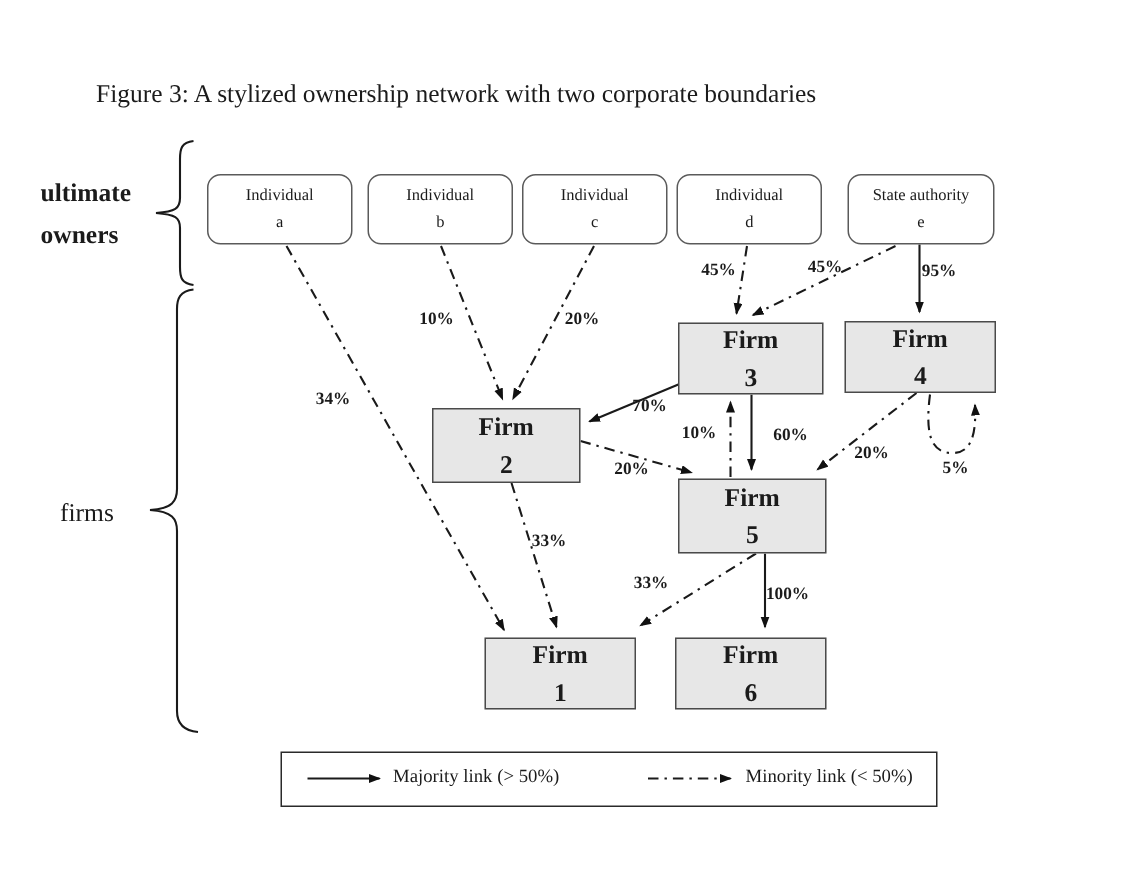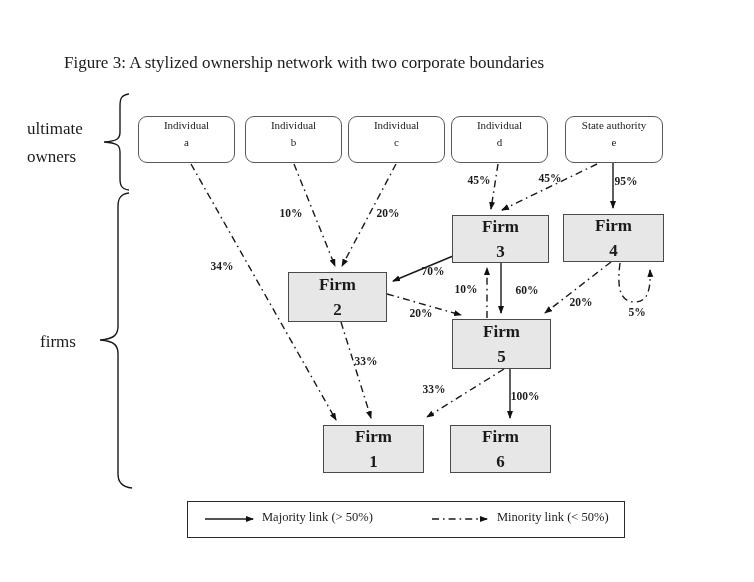--- a/index.html
+++ b/index.html
@@ -5,21 +5,21 @@
   html,body{margin:0;padding:0;background:#ffffff;}
   #canvas{
     position:relative;width:754px;height:582px;background:#ffffff;overflow:hidden;
     font-family:"Liberation Serif","DejaVu Serif",serif;color:#1b1b1b;
   }
   .title{position:absolute;left:64px;top:33px;font-size:17px;white-space:nowrap;margin-top:20px;}
   .grouplabel{position:absolute;font-size:17px;line-height:1.62;}
   .owner-box{
     position:absolute;width:95px;height:45px;background:#ffffff;
     border:1.4px solid #5a5a5a;border-radius:9px;
-    display:flex;flex-direction:column;align-items:center;
+    display:flex;flex-direction:column;align-items:center;justify-content:center;
     font-size:11px;line-height:1.55;text-align:center;
   }
   .firm-box{
     position:absolute;background:#e7e7e7;border:1.5px solid #4a4a4a;
     display:flex;flex-direction:column;align-items:center;justify-content:center;
     font-size:17px;font-weight:bold;line-height:1.5;text-align:center;
   }
   .pct{
     position:absolute;transform:translate(-50%,-50%);
     font-size:11.5px;font-weight:bold;white-space:nowrap;
@@ -69,21 +69,21 @@
         <line x1="453" y1="256" x2="393" y2="281" marker-end="url(#arr)"></line>
         <line x1="501" y1="263" x2="501" y2="313" marker-end="url(#arr)"></line>
         <line x1="510" y1="369" x2="510" y2="418" marker-end="url(#arr)"></line>
         <line x1="205" y1="519" x2="253" y2="519" marker-end="url(#arr)"></line>
       </g>
     </g>
   </svg>
 
   <div class="title">Figure 3: A stylized ownership network with two corporate boundaries</div>
 
-  <div class="grouplabel" style="left:27px;top:115px;">
+  <div class="grouplabel" style="left:27px;top:115px;font-weight:bold;">
     <div>ultimate</div>
     <div>owners</div>
   </div>
   <div class="grouplabel" style="left:40px;top:328px;">firms</div>
 
   <div class="owner-box" style="left:138px;top:116px;">
     <span>Individual</span>
     <span>a</span>
   </div>
   <div class="owner-box" style="left:245px;top:116px;">

